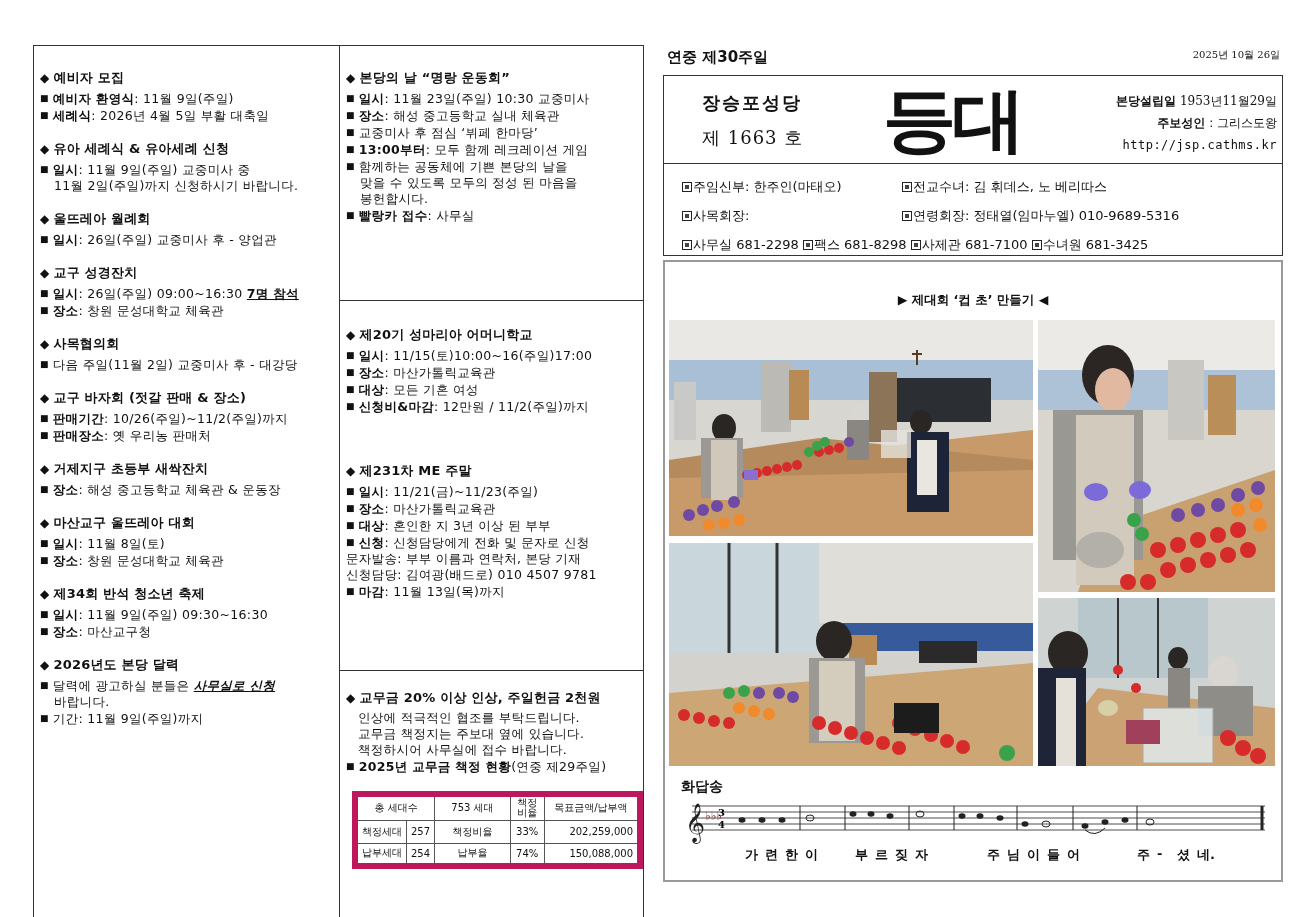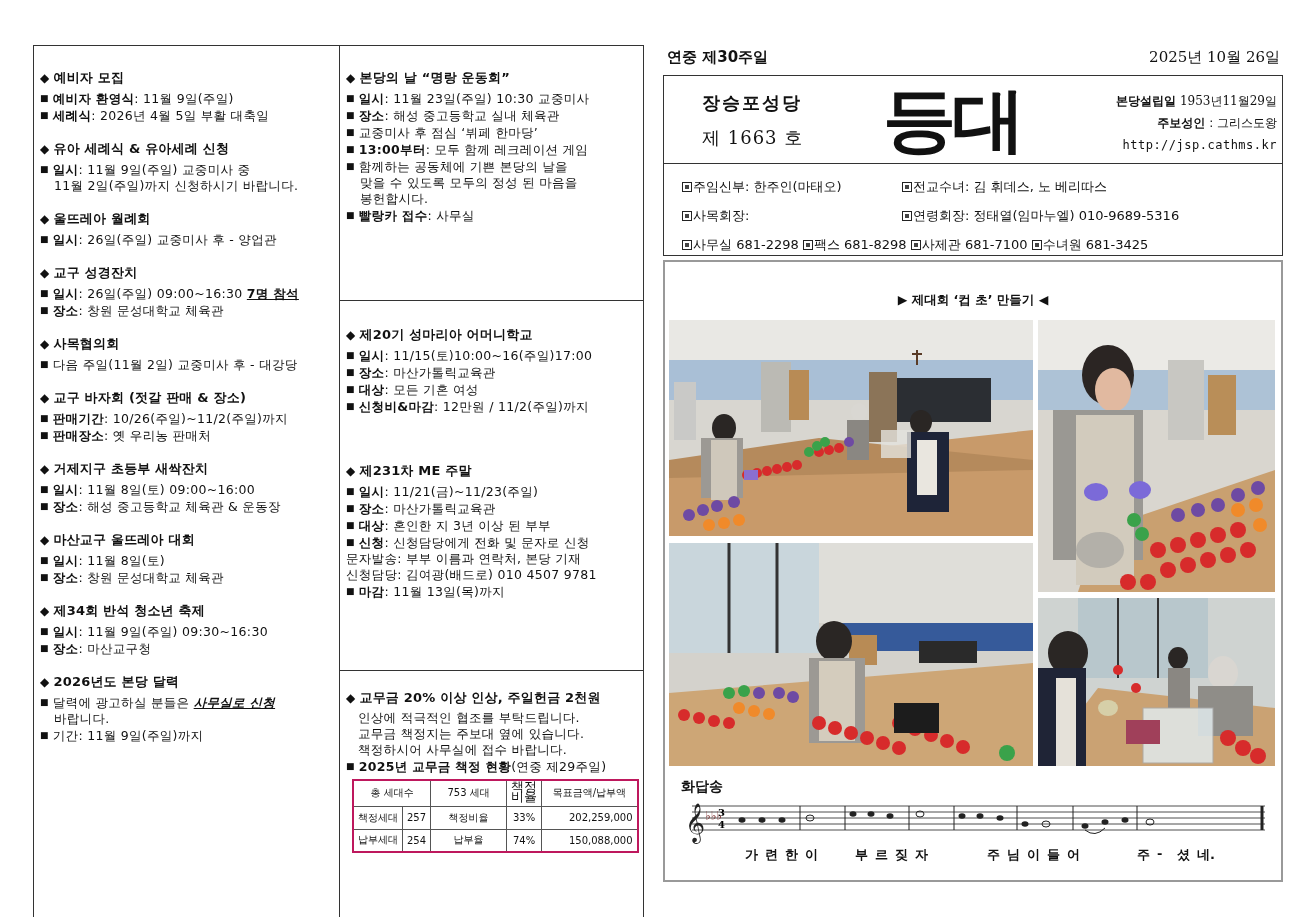--- a/index.html
+++ b/index.html
@@ -12,28 +12,28 @@
   .hdiv { position: absolute; left: 306px; width: 304px; height: 1px; background: #333; }
   .sec { margin-bottom: 13px; }
   .sec-title { font-size: 13px; font-weight: bold; line-height: 23px; white-space: nowrap; letter-spacing: 0.2px; }
   .sec-title .dia { font-size: 12px; margin-right: 4px; }
   .line { font-size: 12.5px; line-height: 16px; white-space: nowrap; letter-spacing: 0.3px; }
   .line .b { font-weight: bold; }
   .line.indent { padding-left: 14px; }
   .bullet { font-size: 9px; margin-right: 4px; vertical-align: 2px; }
   .u { text-decoration: underline; font-weight: bold; }
   .ui { text-decoration: underline; font-weight: bold; font-style: italic; }
-  table.fund { border-collapse: collapse; margin-left: 6px; margin-top: 4px; border: 2px solid #be185d; font-size: 10px; }
+  table.fund { border-collapse: collapse; margin-left: 6px; margin-top: 16px; border: 6px solid #be185d; font-size: 10px; }
   table.fund td { border: 1px solid #555; padding: 0 4px; height: 23px; text-align: center; white-space: nowrap; }
   table.fund td.num { text-align: right; width: 96px; }
   table.fund tr.head td { height: 26px; }
-  table.fund td.small { font-size: 13px; line-height: 10px; width: 34px; font-family: Liberation Mono, monospace; }
+  table.fund td.small { font-size: 10px; line-height: 10px; width: 34px; }
 
   .week { position: absolute; left: 667px; top: 48px; font-size: 15px; font-weight: bold; }
-  .date { position: absolute; right: 20px; top: 48px; font-family: "DejaVu Serif", serif; font-size: 15px; }
+  .date { position: absolute; right: 20px; top: 48px; font-family: "DejaVu Serif", serif; font-size: 10px; }
   .mast { position: absolute; left: 663px; top: 75px; width: 620px; height: 181px; border: 1px solid #333; }
   .mast-top { position: absolute; left: 0; top: 0; width: 100%; height: 88px; border-bottom: 1px solid #333; }
   .parish { position: absolute; left: 38px; top: 15px; font-family: Liberation Sans, sans-serif; font-size: 18px; font-weight: bold; letter-spacing: 2px; }
   .issue { position: absolute; left: 38px; top: 50px; font-family: "DejaVu Serif", serif; font-size: 18px; letter-spacing: 1px; }
   .logo { position: absolute; left: 222px; top: 2px; font-size: 70px; font-weight: bold; letter-spacing: -4px; line-height: 84px; font-family: "DejaVu Sans", sans-serif; transform: scaleX(1.05); }
   .meta { position: absolute; right: 5px; top: 14px; text-align: right; font-size: 12px; line-height: 22px; }
   .meta .b { font-weight: bold; }
   .meta .mono { font-family: "DejaVu Sans Mono", monospace; letter-spacing: 0.5px; }
   .staff { position: absolute; left: 18px; top: 96px; font-size: 13px; line-height: 29px; width: 590px; }
   .staff-row { position: relative; height: 29px; white-space: nowrap; }
@@ -77,21 +77,20 @@
         <div class="sec-title"><span class="dia">◆</span><span>사목협의회</span></div>
         <div class="line"><span class="bullet">■</span><span>다음 주일(11월 2일) 교중미사 후 - 대강당</span></div>
       </div>
       <div class="sec">
         <div class="sec-title"><span class="dia">◆</span><span>교구 바자회 (젓갈 판매 &amp; 장소)</span></div>
         <div class="line"><span class="bullet">■</span><span class="b">판매기간</span><span>: 10/26(주일)~11/2(주일)까지</span></div>
         <div class="line"><span class="bullet">■</span><span class="b">판매장소</span><span>: 옛 우리농 판매처</span></div>
       </div>
       <div class="sec">
         <div class="sec-title"><span class="dia">◆</span><span>거제지구 초등부 새싹잔치</span></div>
-        <div class="line"><span class="bullet">■</span><span class="b">일시</span><span>: 11월 8일(토) 09:00~16:00</span></div>
         <div class="line"><span class="bullet">■</span><span class="b">장소</span><span>: 해성 중고등학교 체육관 &amp; 운동장</span></div>
       </div>
       <div class="sec">
         <div class="sec-title"><span class="dia">◆</span><span>마산교구 울뜨레아 대회</span></div>
         <div class="line"><span class="bullet">■</span><span class="b">일시</span><span>: 11월 8일(토)</span></div>
         <div class="line"><span class="bullet">■</span><span class="b">장소</span><span>: 창원 문성대학교 체육관</span></div>
       </div>
       <div class="sec">
         <div class="sec-title"><span class="dia">◆</span><span>제34회 반석 청소년 축제</span></div>
         <div class="line"><span class="bullet">■</span><span class="b">일시</span><span>: 11월 9일(주일) 09:30~16:30</span></div>

